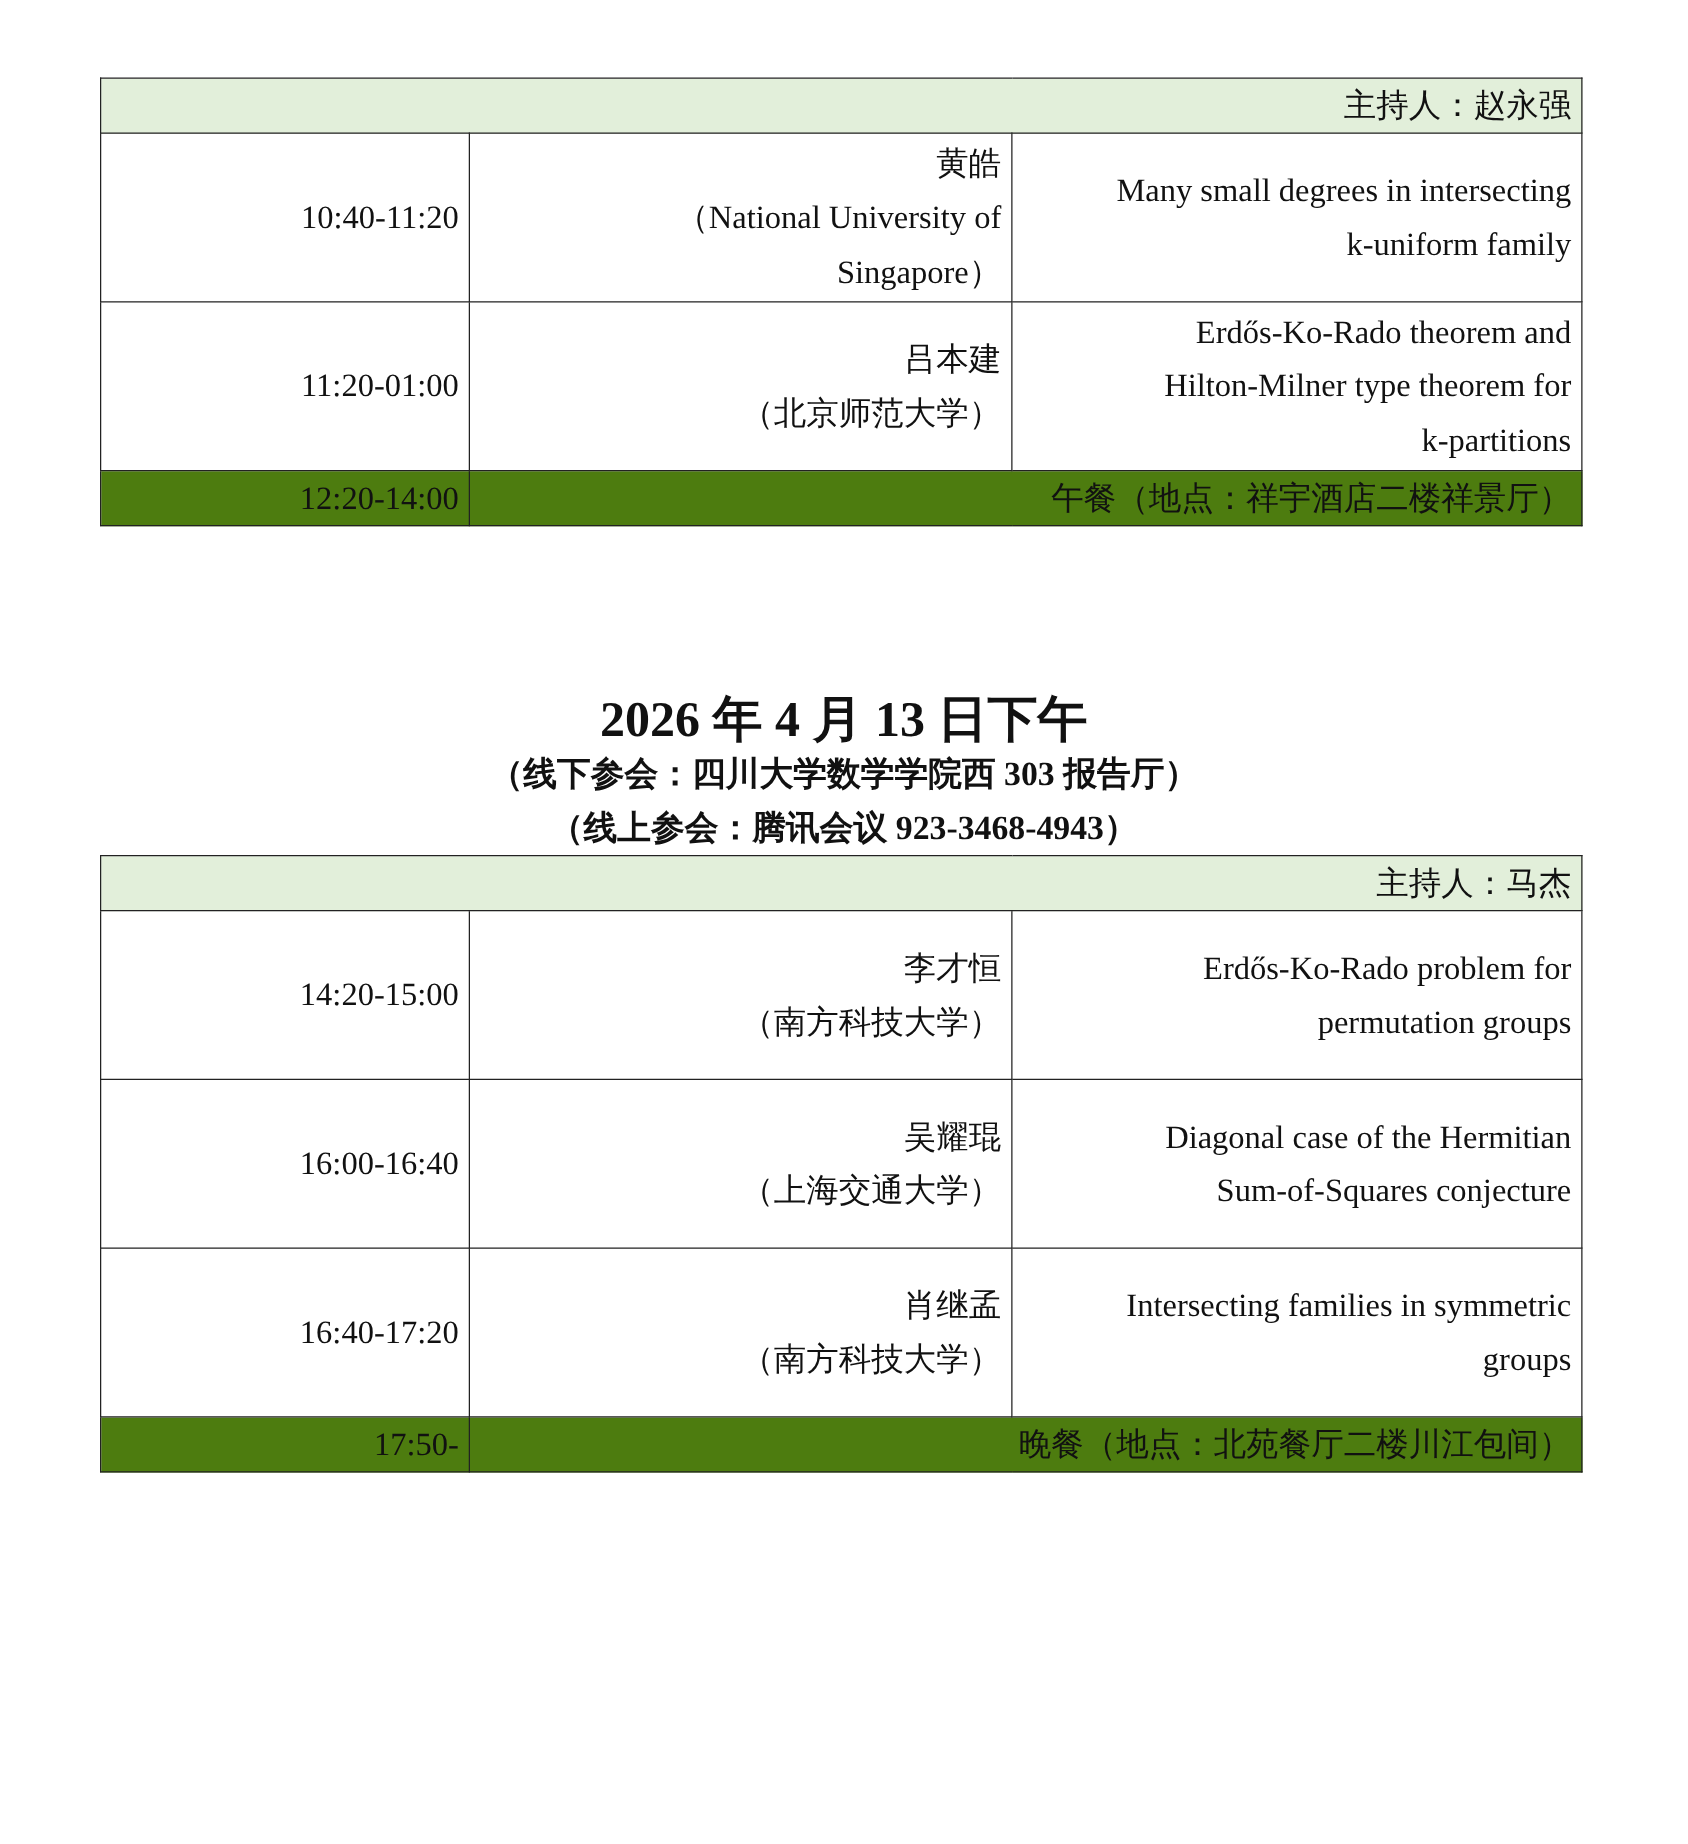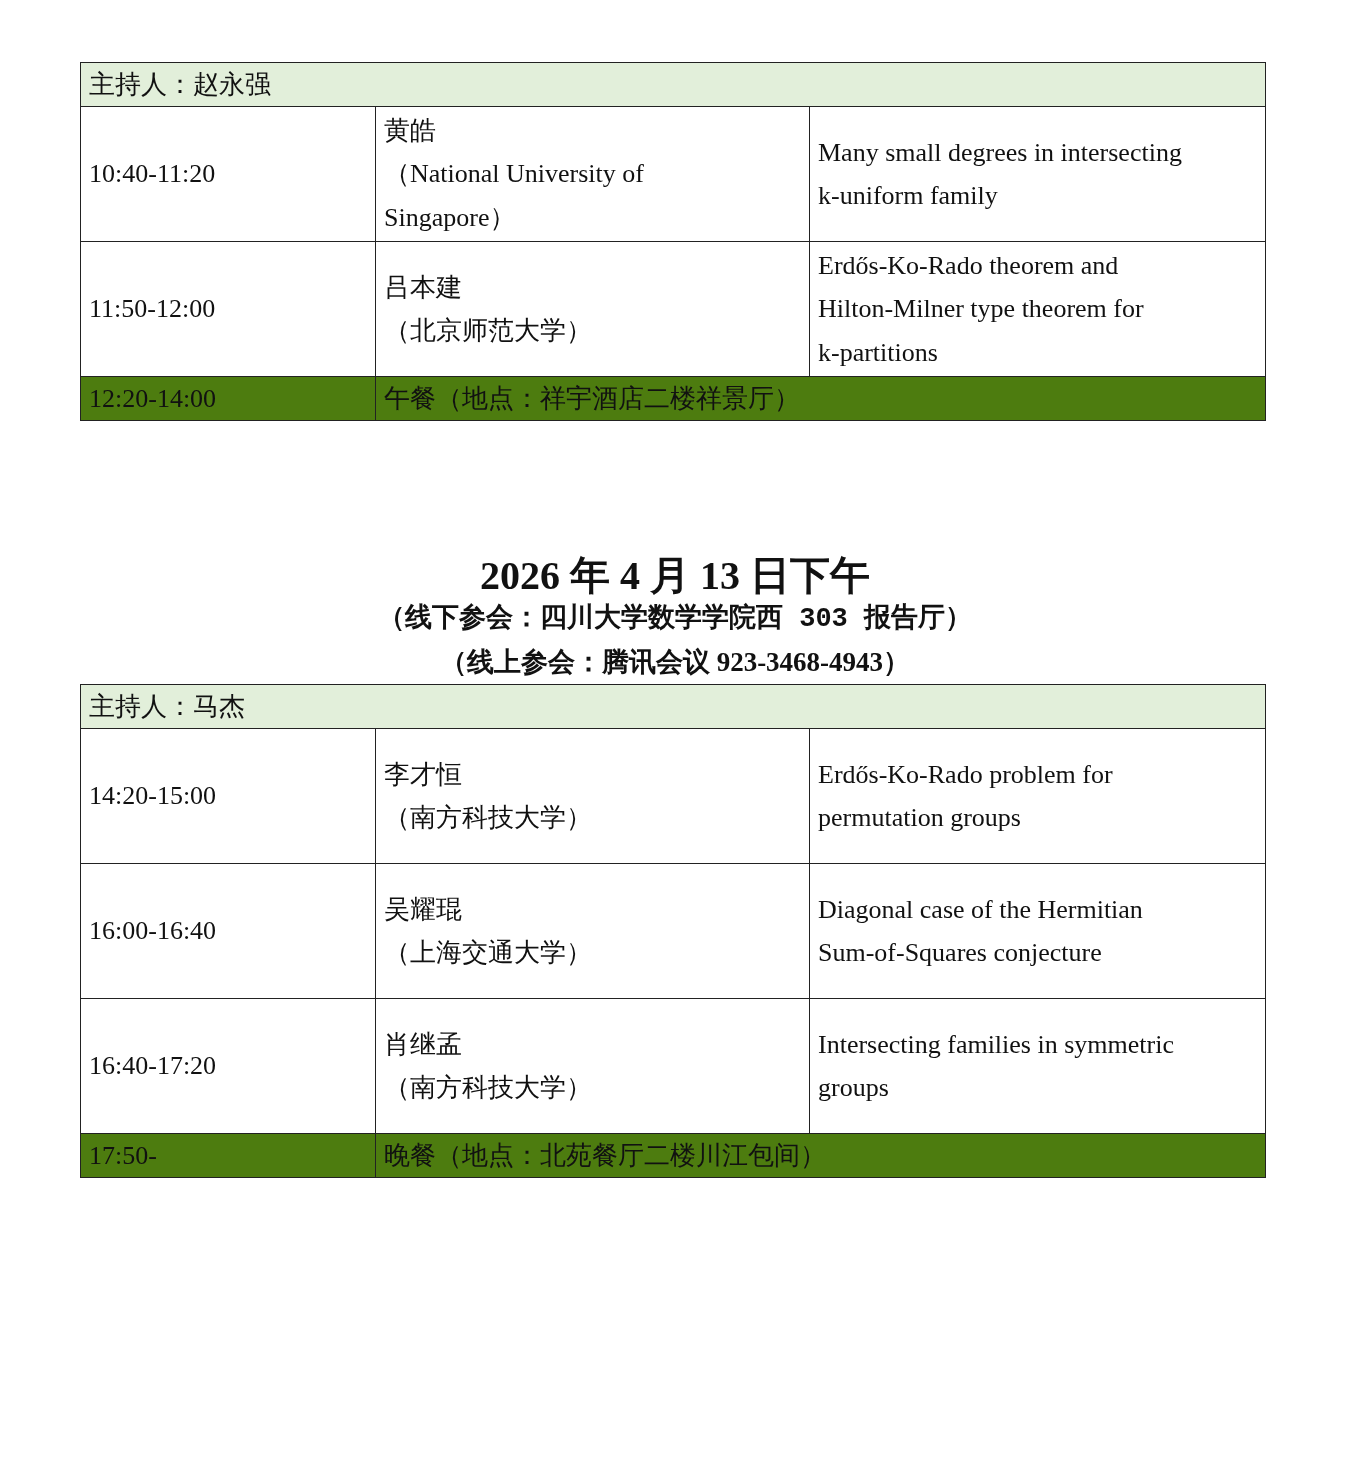--- a/index.html
+++ b/index.html
@@ -8,38 +8,38 @@
       font-family: "Liberation Serif", "DejaVu Serif", serif;
       color: #111;
     }
     .tbl {
       position: absolute; left: 80px; width: 1185px;
       border-collapse: collapse; table-layout: fixed;
       font-size: 26px;
     }
     .tbl td {
       border: 1.5px solid #222;
-      text-align: left; vertical-align: middle;
+      text-align: right; vertical-align: middle;
       padding: 0 8px; line-height: 43.5px;
     }
     .tbl col.c1 { width: 295px; }
     .tbl col.c2 { width: 434px; }
     .tbl col.c3 { width: 456px; }
     .host td { background: #E2EFDA; height: 43px; line-height: 43px; }
     .break td { background: #4d7c0f; height: 43px; line-height: 43px; }
     .talk td { height: 134px; }
     .line { display: block; }
     #t1 { top: 62px; }
     #t2 { top: 684px; padding-left: 23px; }
     .heading {
       position: absolute; left: 0; width: 1350px; text-align: center;
       font-weight: bold; line-height: 43px;
     }
     #h-date { top: 554px; font-size: 40px; }
-    #h-offline { top: 598px; font-size: 27px; font-family: Liberation Mono, monospace; }
+    #h-offline { top: 598px; font-size: 27px; }
     #h-online { top: 641px; font-size: 27px; }
   </style>
 </head>
 <body>
 
 <table class="tbl" id="t1">
   <colgroup>
       <col class="c1">
       <col class="c2">
       <col class="c3">
@@ -54,21 +54,21 @@
       <span class="line">黄皓</span>
       <span class="line">（National University of</span>
       <span class="line">Singapore）</span>
     </td>
     <td>
       <span class="line">Many small degrees in intersecting</span>
       <span class="line">k-uniform family</span>
     </td>
   </tr>
   <tr class="talk">
-    <td>11:50-12:00</td>
+    <td>11:20-01:00</td>
     <td>
       <span class="line">吕本建</span>
       <span class="line">（北京师范大学）</span>
     </td>
     <td>
       <span class="line">Erdős-Ko-Rado theorem and</span>
       <span class="line">Hilton-Milner type theorem for</span>
       <span class="line">k-partitions</span>
     </td>
   </tr>

